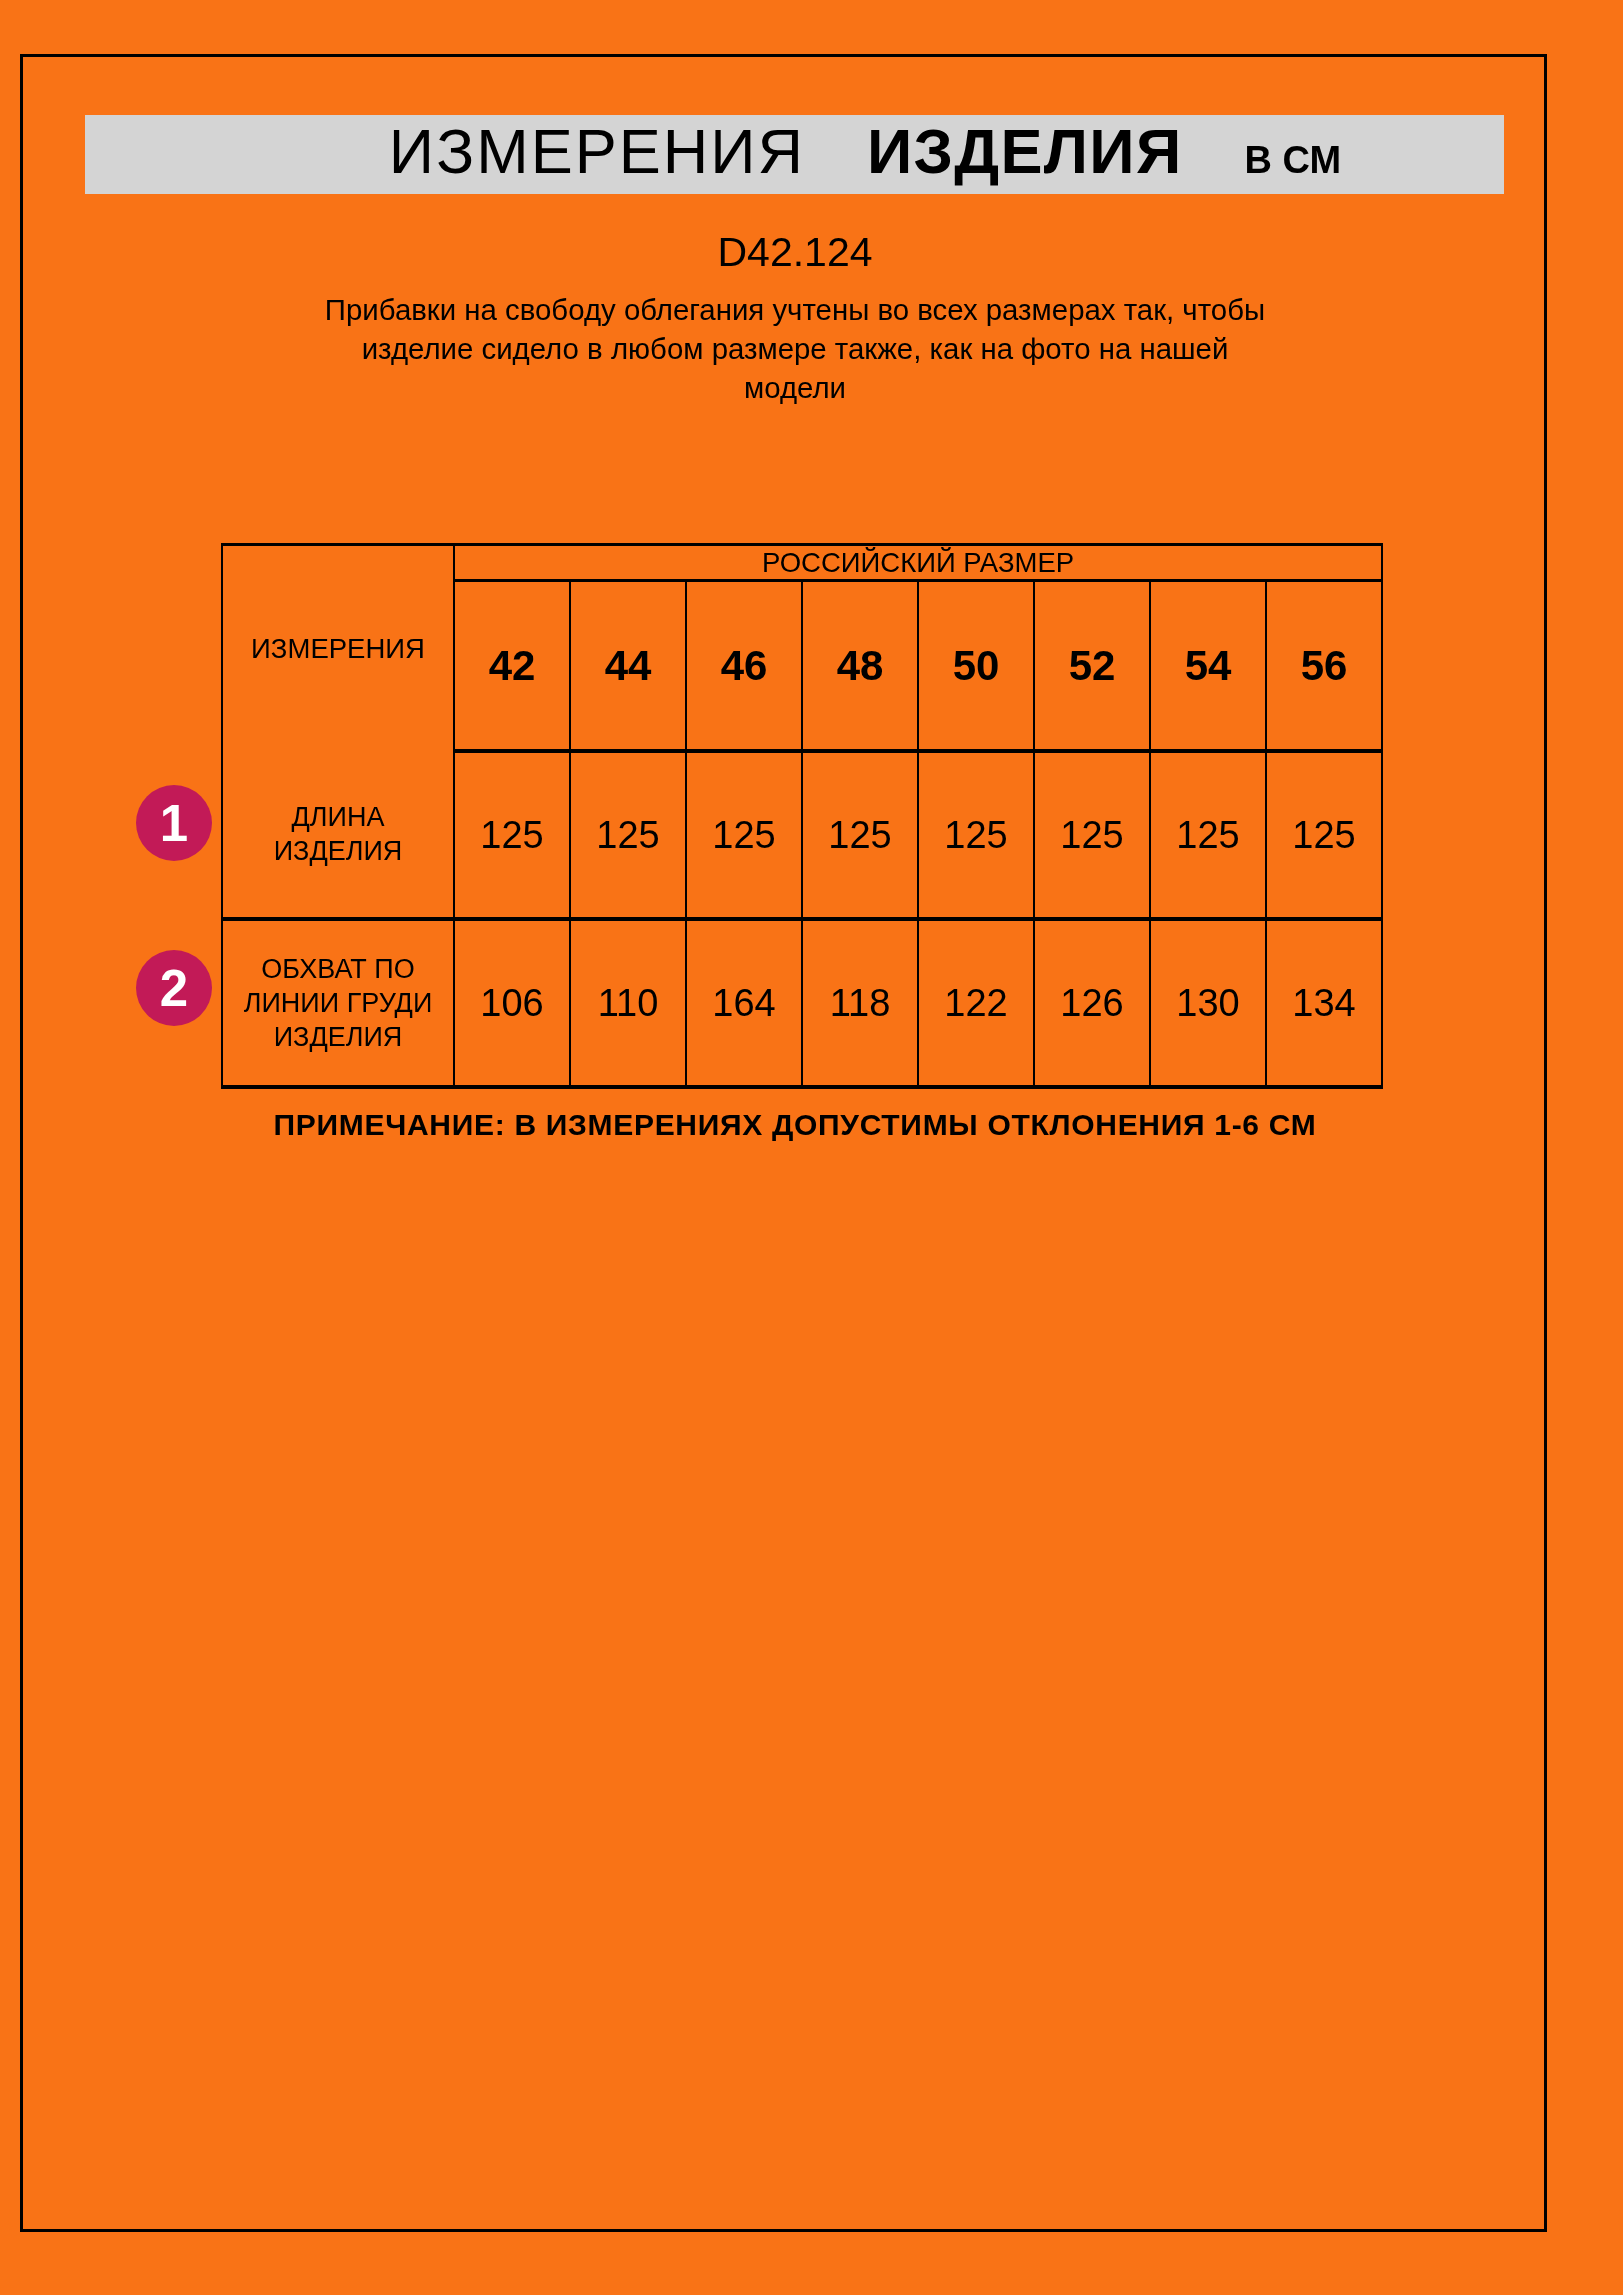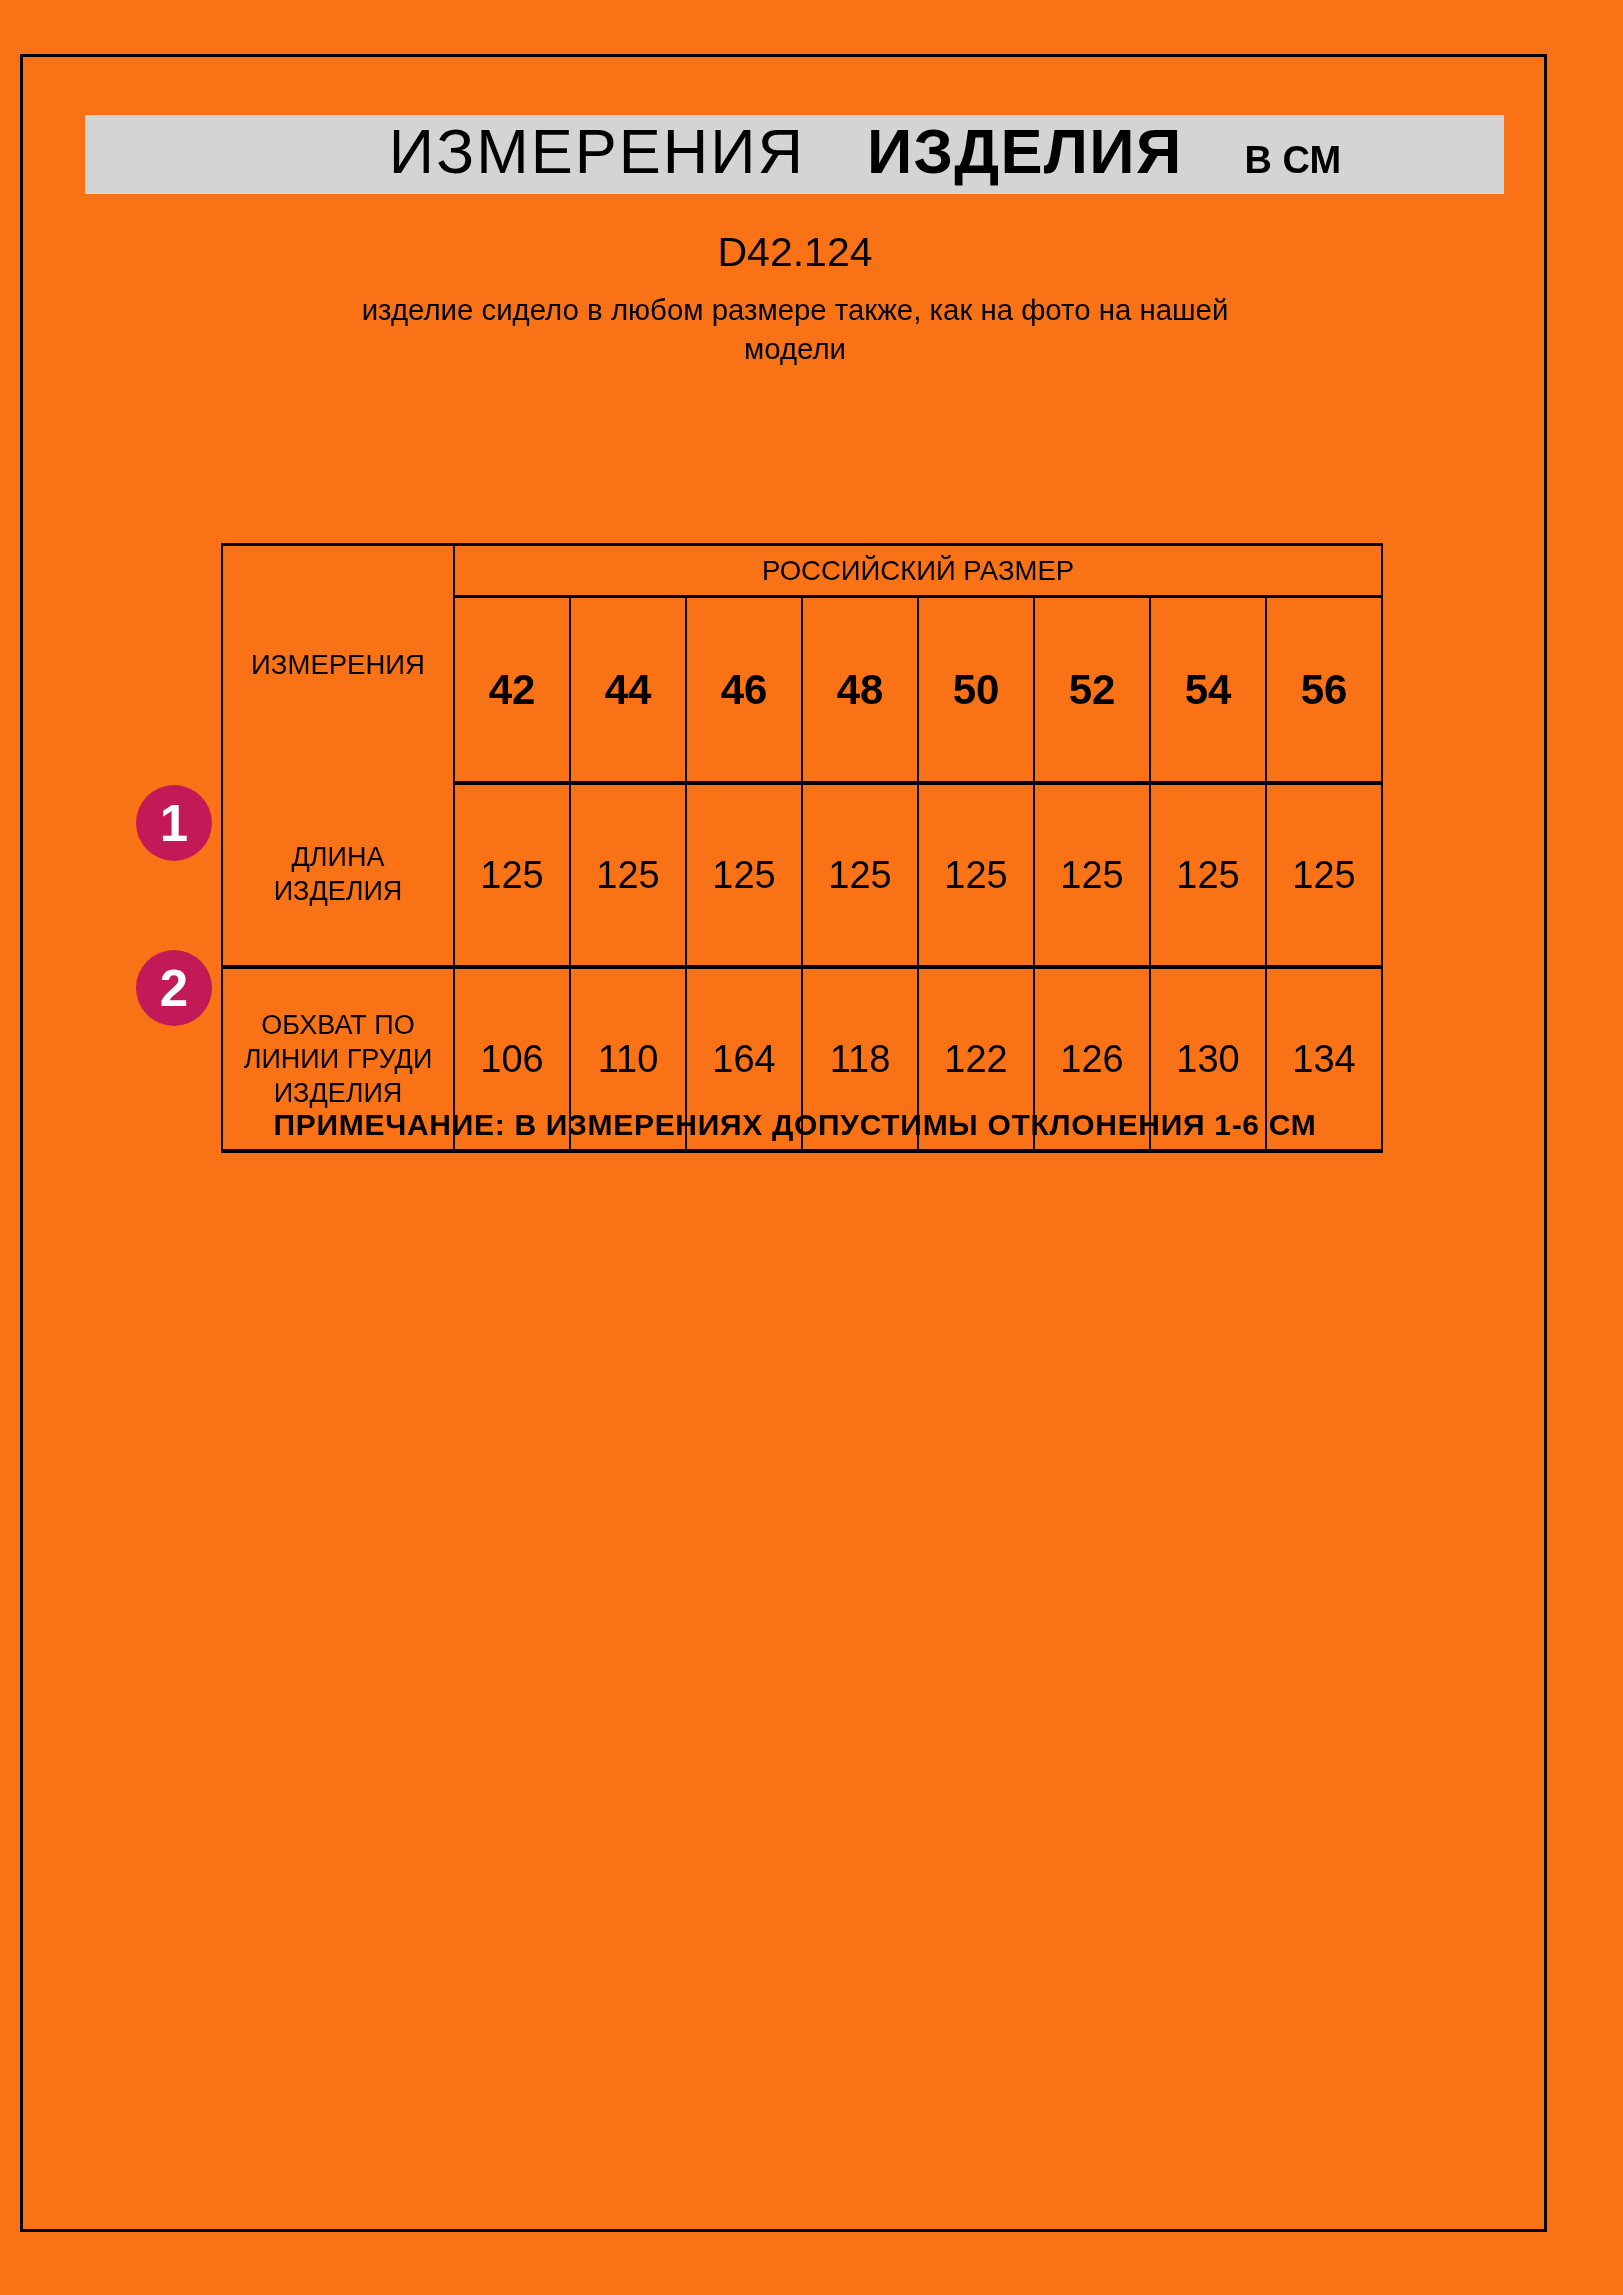--- a/index.html
+++ b/index.html
@@ -39,21 +39,21 @@
   table.size-table{
     border-collapse:collapse;
     table-layout:fixed;
     width:1160px;
     border:2.6px solid #000;
     border-top-width:3.9px;
     border-bottom-width:4.6px;
   }
   table.size-table td{
     text-align:center;vertical-align:middle;
-    padding:8px;overflow:hidden;
+    padding:0;overflow:hidden;
   }
   .measure-cell{
     border-right:2px solid #000;
     font-size:27.5px;
   }
   .ru-header{
     border-bottom:3.9px solid #000;
     font-size:27.5px;
     height:33px;
     line-height:30px;
@@ -97,20 +97,21 @@
 
   <div class="banner">
     <span class="title-main">ИЗМЕРЕНИЯ</span>
     <span class="title-bold">ИЗДЕЛИЯ</span>
     <span class="title-unit">В СМ</span>
   </div>
 
   <div class="centered-block article">D42.124</div>
 
   <div class="centered-block description">
+    <div>Прибавки на свободу облегания учтены во всех размерах так, чтобы</div>
     <div>изделие сидело в любом размере также, как на фото на нашей</div>
     <div>модели</div>
   </div>
 
   <div class="table-wrap">
     <table class="size-table">
       <colgroup>
         <col style="width:232px">
         <col style="width:116px">
           <col style="width:116px">

